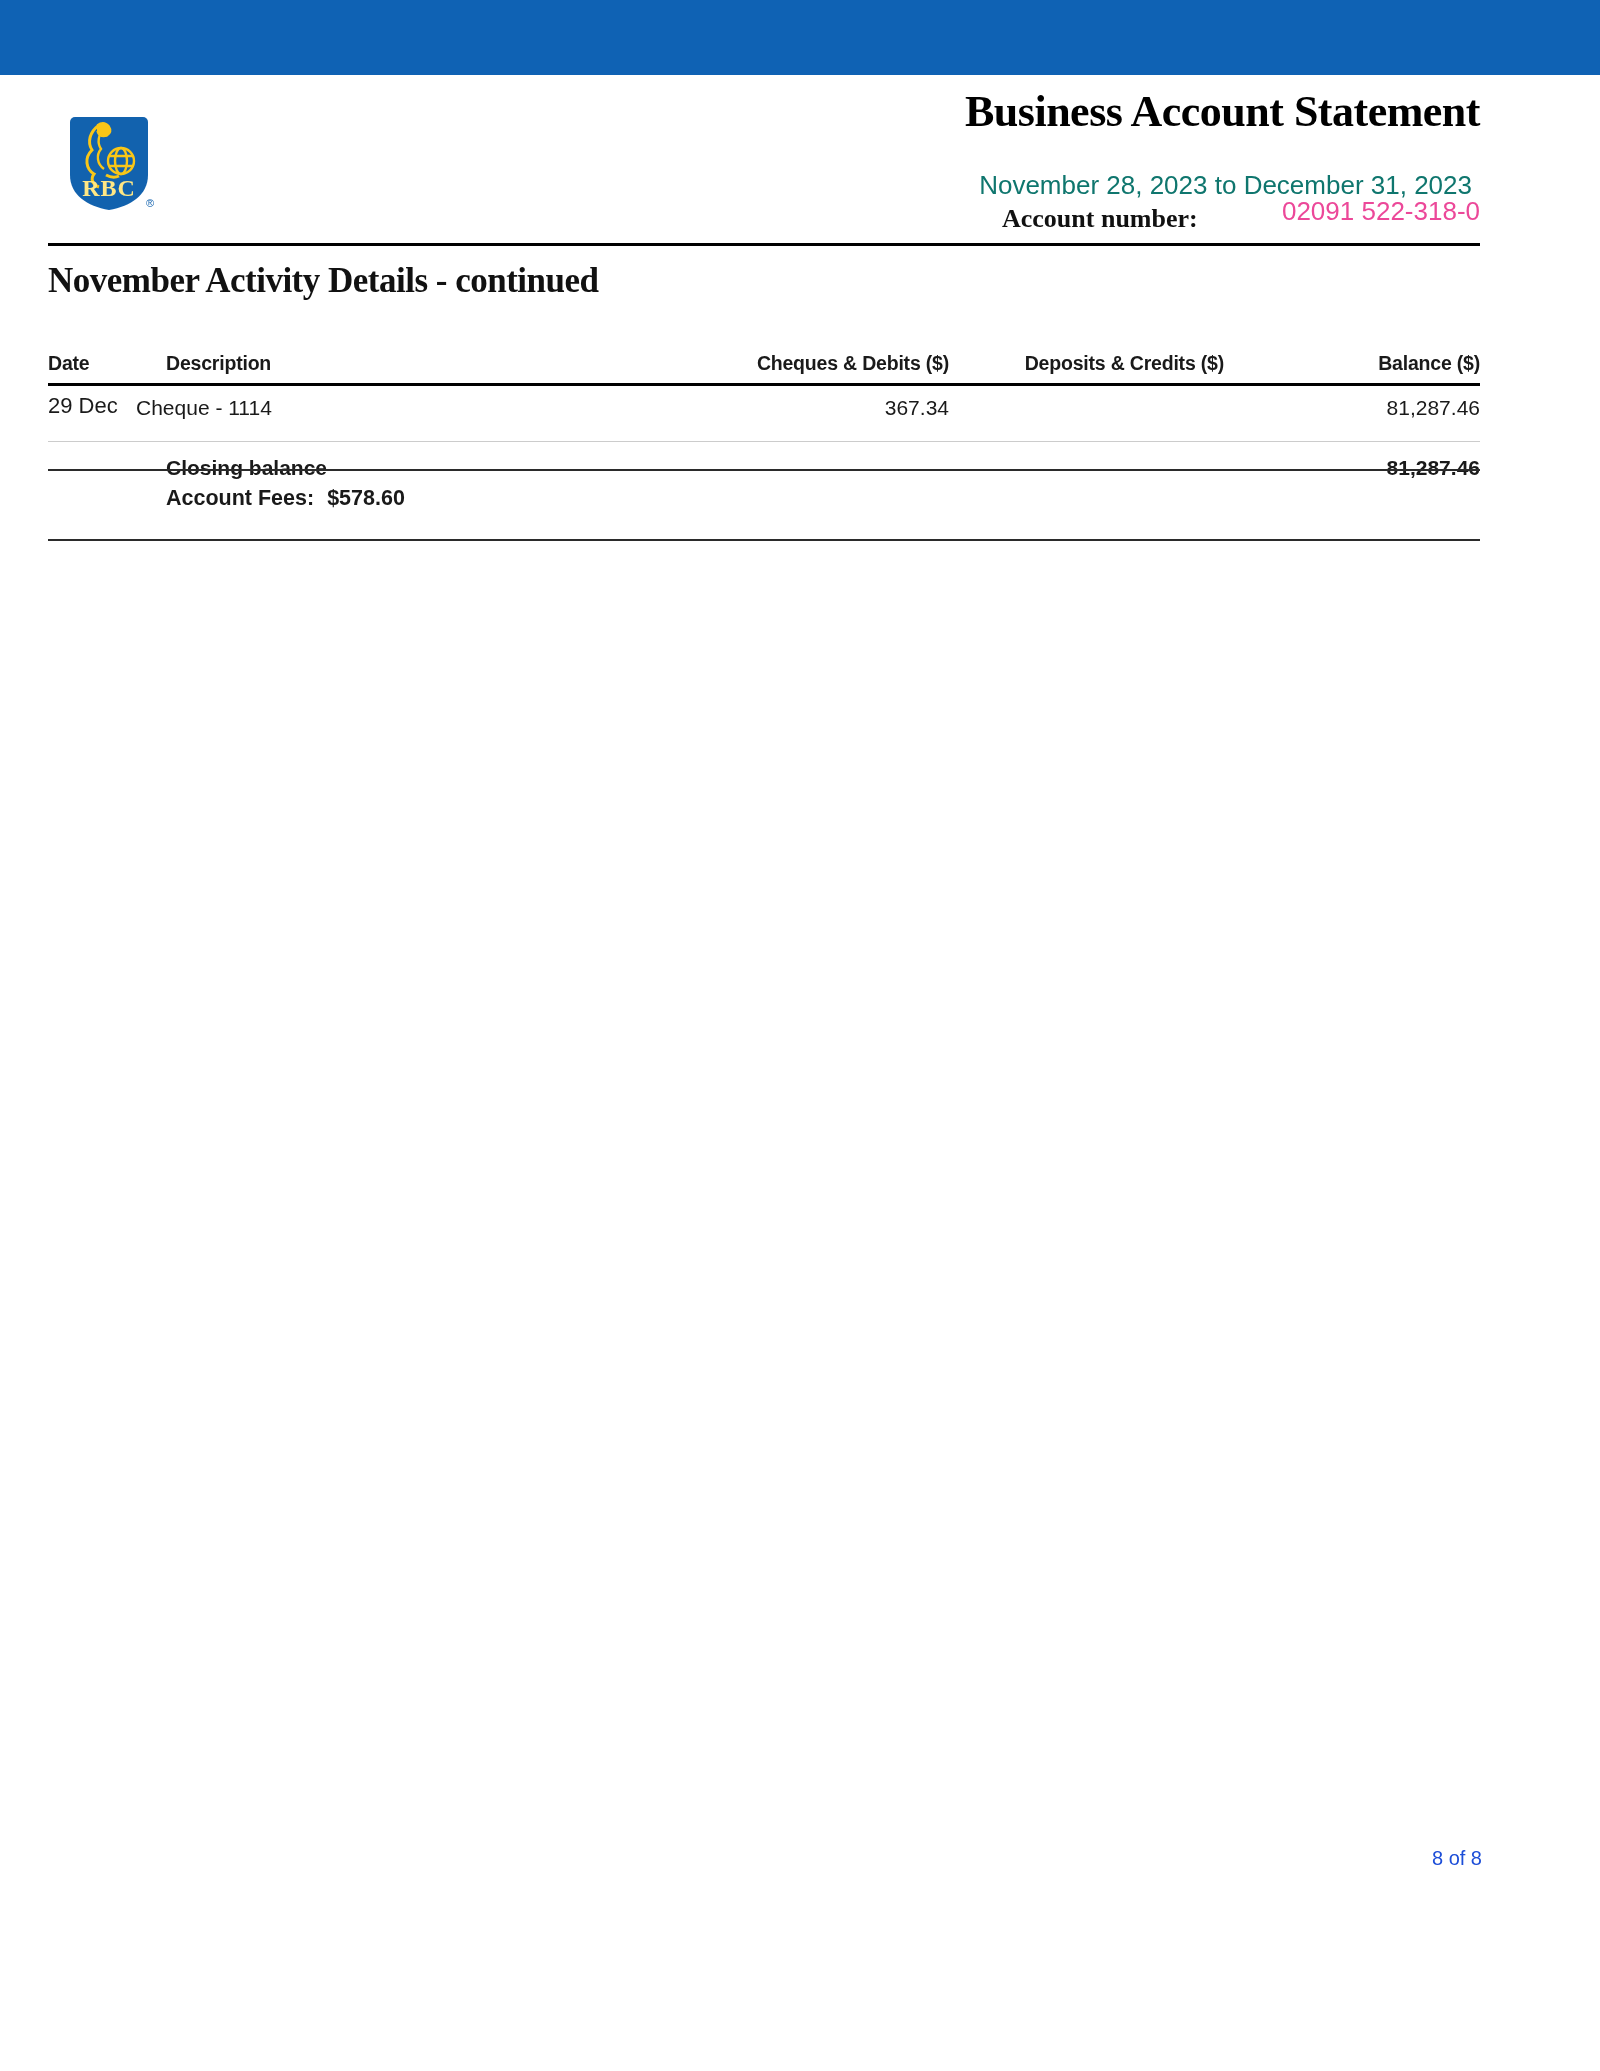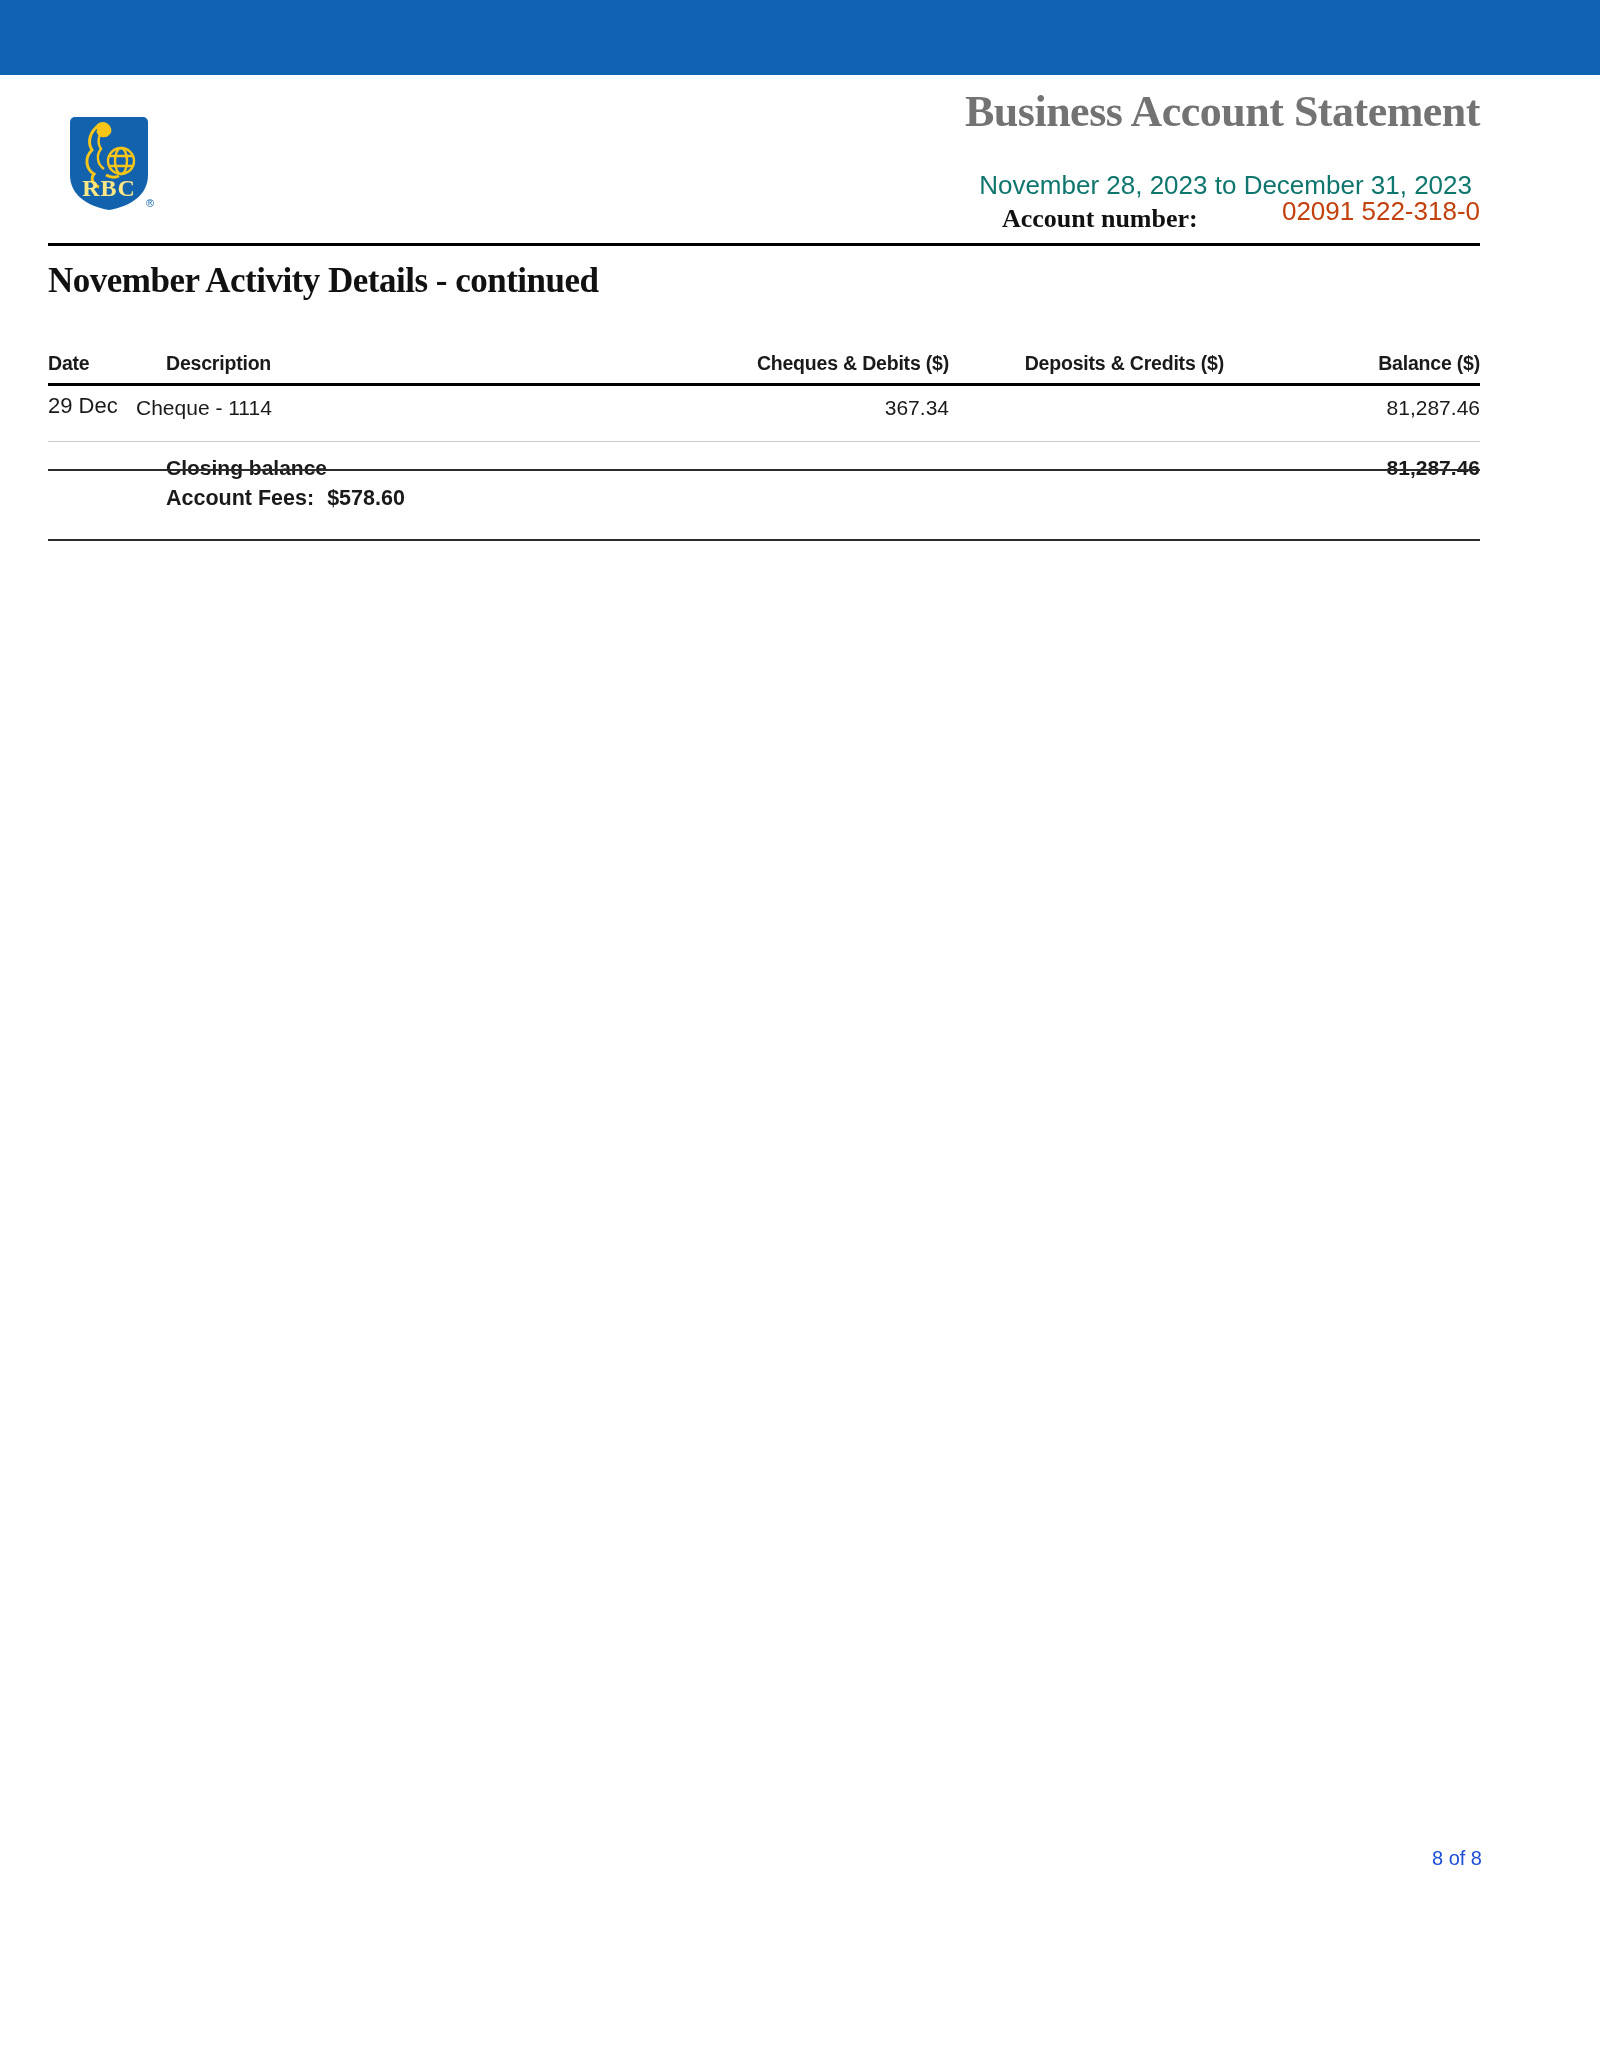--- a/index.html
+++ b/index.html
@@ -47,21 +47,21 @@
   }
 
   
   .doc-title {
     position: absolute;
     right: 120px; top: 86px;
     font-family: "Liberation Serif", serif;
     font-weight: bold;
     font-size: 44px;
     letter-spacing: -0.5px;
-    color: #737373;
+    color: #000000;
     white-space: nowrap;
   }
   .statement-period {
     position: absolute;
     right: 128px; top: 170px;
     font-size: 26px;
     color: #0f766e;
     white-space: nowrap;
   }
   .acct-label {
@@ -70,21 +70,21 @@
     font-family: "Liberation Serif", serif;
     font-weight: bold;
     font-size: 26px;
     color: #111;
     white-space: nowrap;
   }
   .acct-value {
     position: absolute;
     right: 120px; top: 196px;
     font-size: 26px;
-    color: #c2410c;
+    color: #ec4899;
     white-space: nowrap;
   }
 
   
   .rule { position: absolute; left: 48px; width: 1432px; }
   .rule-heavy { height: 3px; background: var(--rule-black, #000); }
   .rule-dark  { height: 2px; background: var(--rule-dark, #2b2b2b); }
   .rule-top   { top: 243px; }
   .rule-mid   { top: 469px; }
   .rule-bot   { top: 539px; }

